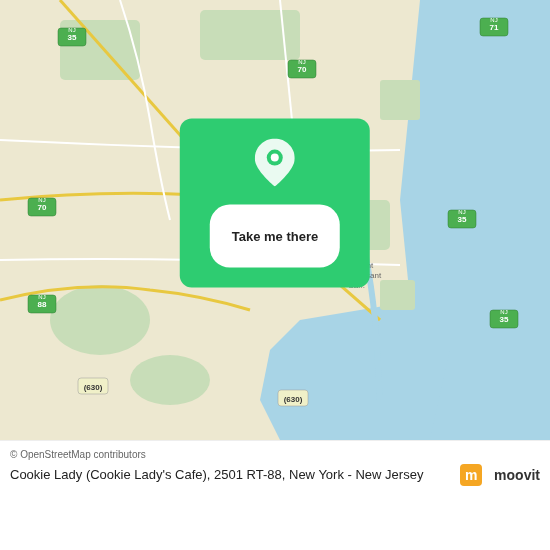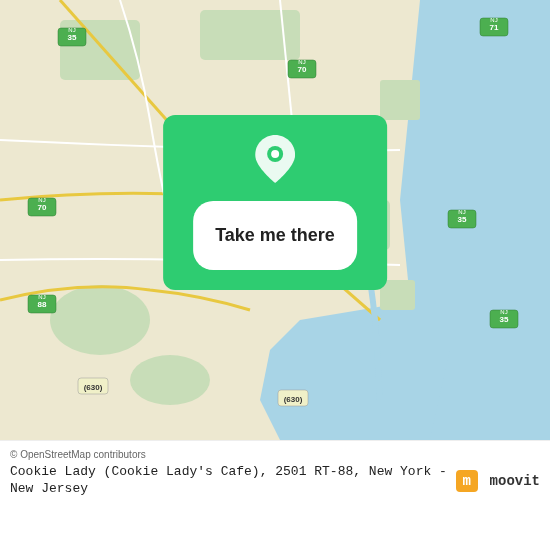--- a/index.html
+++ b/index.html
@@ -48,21 +48,21 @@
       display: flex;
       align-items: center;
       justify-content: center;
     }
 
     #take-me-btn {
       background: white;
       border: none;
       border-radius: 20px;
       padding: 24px 22px;
-      font-size: 18px;
+      font-size: 13px;
       font-weight: 600;
       color: #222;
       cursor: pointer;
       margin-top: 8px;
       display: inline-block;
       text-align: right;
     }
 
     
     #info-bar {
@@ -75,21 +75,20 @@
     #osm-credit {
       font-size: 10px;
       color: #666;
       margin-bottom: 4px;
     }
 
     #place-info {
       display: flex;
       align-items: center;
       justify-content: space-between;
-      font-family: Liberation Mono, monospace;
     }
 
     #place-name {
       font-size: 13px;
       color: #222;
       flex: 1;
       line-height: 1.3;
     }
 
     #moovit-logo {

